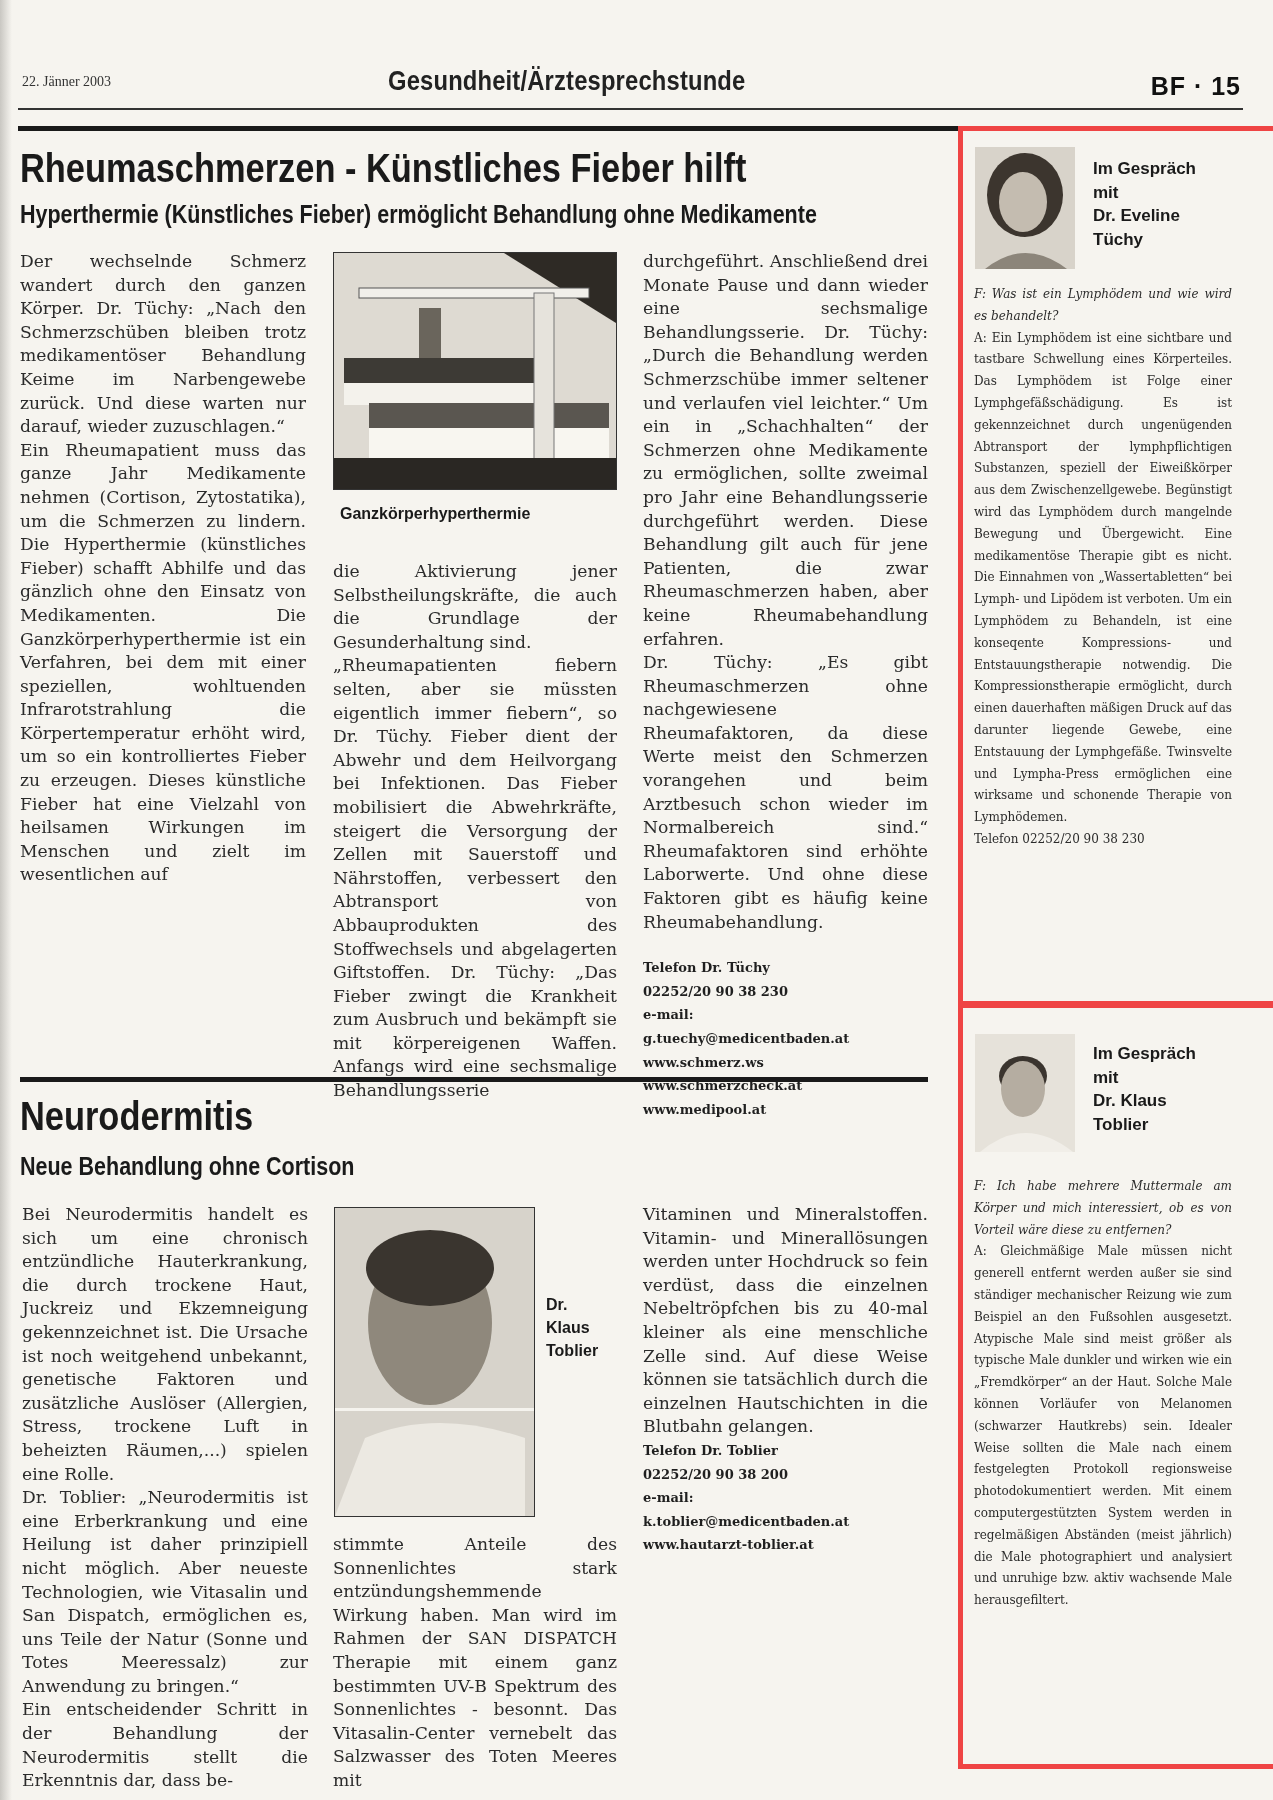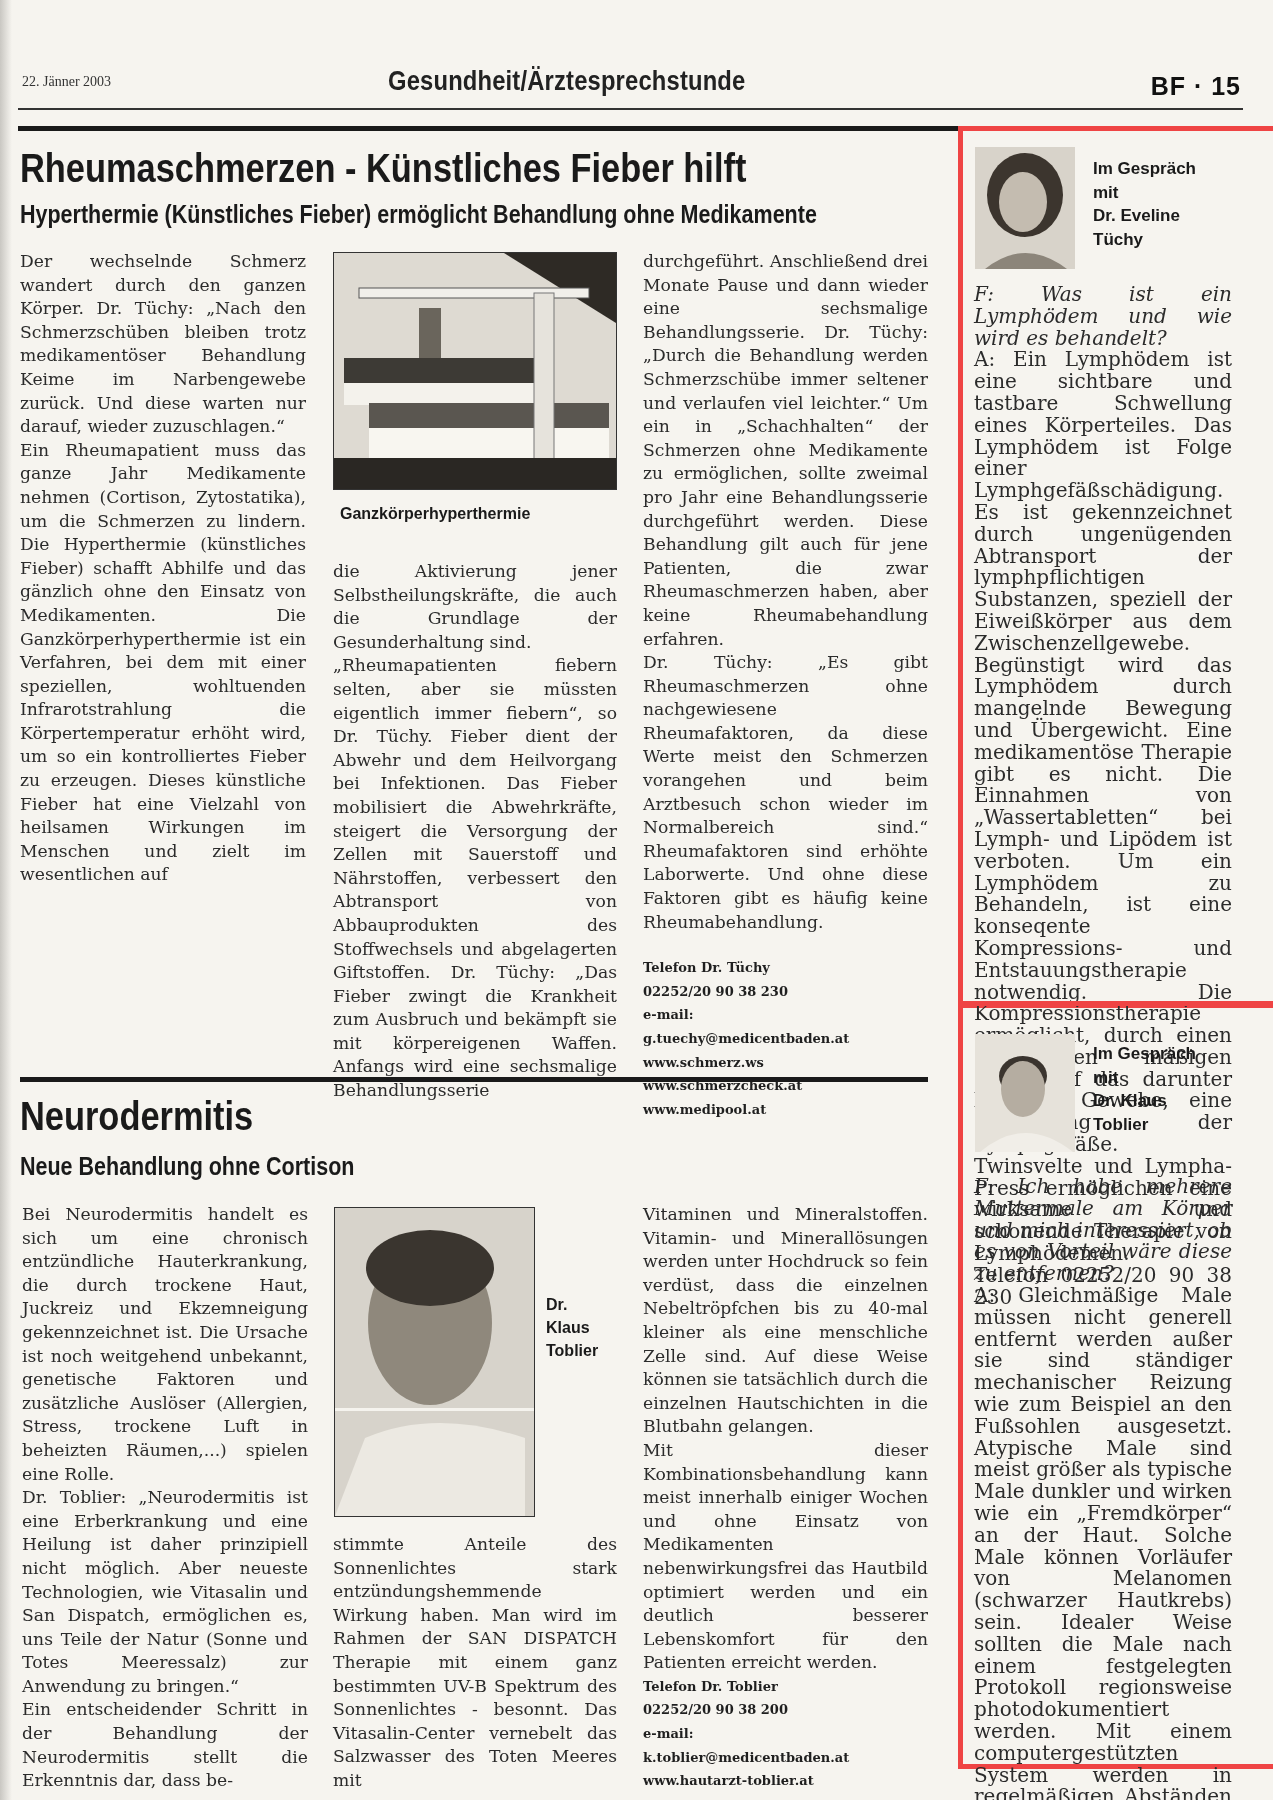--- a/index.html
+++ b/index.html
@@ -19,21 +19,21 @@
   .rule-thick { position:absolute; left:18px; top:126px; height:5px; background:#1a1a1a; }
   .h1 { position:absolute; font-family:"Liberation Sans", sans-serif; font-weight:bold; font-size:40px; color:#1a1a1a; transform:scaleX(0.86); transform-origin:left; white-space:nowrap; }
   .h2 { position:absolute; font-family:"Liberation Sans", sans-serif; font-weight:bold; font-size:25px; color:#1a1a1a; transform:scaleX(0.86); transform-origin:left; white-space:nowrap; }
   .col { position:absolute; font-size:17.2px; line-height:23.6px; text-align:justify; hyphens:manual; color:#2b2b2b; }
   .col p { margin:0; }
   .photo { position:absolute; border:1px solid #333; overflow:hidden; }
   .caption { position:absolute; font-family:"Liberation Sans", sans-serif; font-weight:bold; font-size:16px; color:#1a1a1a; }
   .contact { font-family:"DejaVu Serif", serif; font-weight:bold; font-size:13px; line-height:23.6px; color:#1f1f1f; text-align:left; }
   .sidebox { position:absolute; border:5px solid #ef4444;padding-left:36px; }
   .side-head { position:absolute; font-family:"Liberation Sans", sans-serif; font-weight:bold; font-size:17px; line-height:23.5px; color:#1a1a1a; }
-  .side-text { position:absolute; font-size:20px; line-height:21.8px; text-align:justify; color:#2b2b2b; }
+  .side-text { position:absolute; font-size:12px; line-height:21.8px; text-align:justify; color:#2b2b2b; }
   .side-text p { margin:0; }
   .q { font-style:italic; }
 </style>
 </head>
 <body>
 
 <div class="binding"></div>
 
 <div class="hdr-date">22. Jänner 2003</div>
 <div class="hdr-section">Gesundheit/Ärztesprechstunde</div>
@@ -107,21 +107,20 @@
 <div class="caption" style="left:546px; top:1293px; line-height:23px;">
   <span style="display:block; width:60px;">Dr. Klaus Toblier</span>
 </div>
 
 <div class="col" style="left:333px; top:1533px; width:284px;">
   <p>stimmte Anteile des Sonnenlichtes stark entzündungshemmende Wirkung haben. Man wird im Rahmen der SAN DISPATCH Therapie mit einem ganz bestimmten UV-B Spektrum des Sonnenlichtes - besonnt. Das Vitasalin-Center vernebelt das Salzwasser des Toten Meeres mit</p>
 </div>
 
 <div class="col" style="left:643px; top:1203px; width:285px;">
   <p>Vitaminen und Mineralstoffen. Vitamin- und Minerallösungen werden unter Hochdruck so fein verdüst, dass die einzelnen Nebeltröpfchen bis zu 40-mal kleiner als eine menschliche Zelle sind. Auf diese Weise können sie tatsächlich durch die einzelnen Hautschichten in die Blutbahn gelangen.</p>
-  <p>Mit dieser Kombinationsbehandlung kann meist innerhalb einiger Wochen und ohne Einsatz von Medikamenten nebenwirkungsfrei das Hautbild optimiert werden und ein deutlich besserer Lebenskomfort für den Patienten erreicht werden.</p>
   <div class="contact">
     <div>Telefon Dr. Toblier</div>
     <div>02252/20 90 38 200</div>
     <div>e-mail:</div>
     <div>k.toblier@medicentbaden.at</div>
     <div>www.hautarzt-toblier.at</div>
   </div>
 </div>
 
 <div class="sidebox" style="left:958px; top:126px; width:282px; height:872px;">

